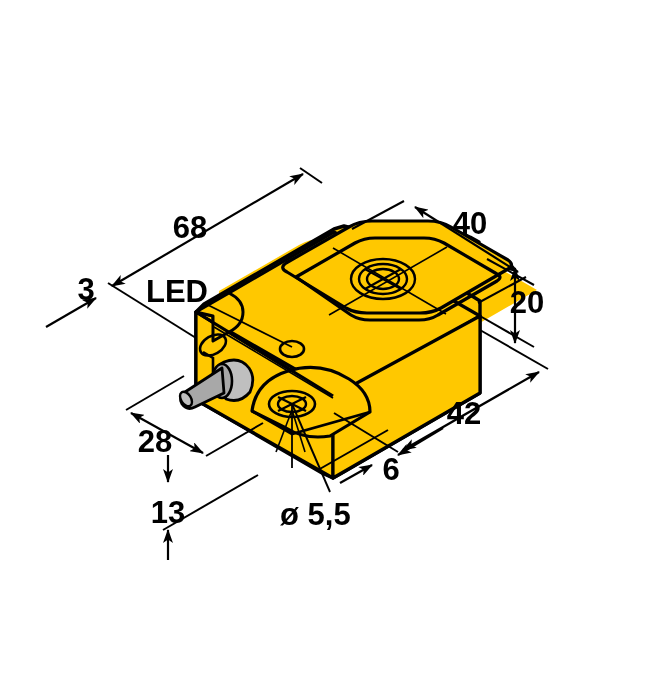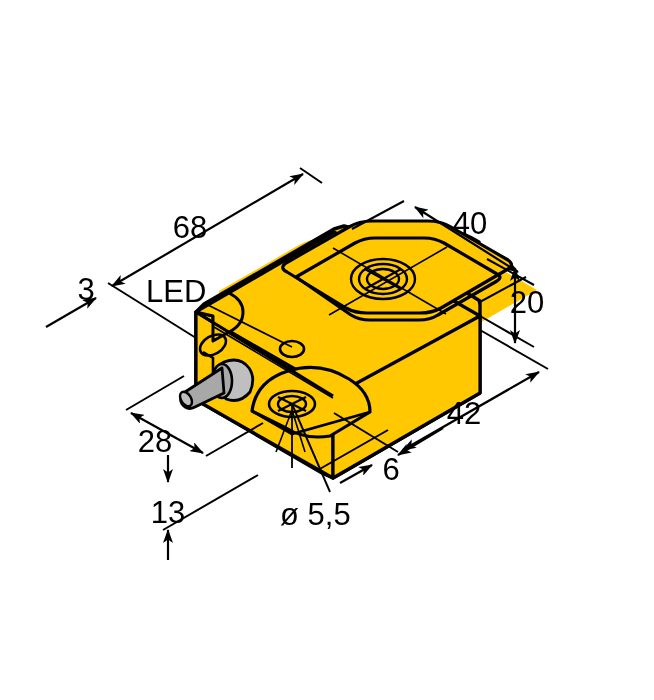--- a/index.html
+++ b/index.html
@@ -12,20 +12,21 @@
     width: 654px;
     height: 700px;
     font-family: "Liberation Sans", sans-serif;
     overflow: hidden;
   }
   #drawing-root {
     position: relative;
     width: 602px;
     height: 700px;
     background: #ffffff;
+    font-weight: bold;
   }
   svg#technical-drawing {
     display: block;
     width: 654px;
     height: 700px;
   }
   .dim-text {
     font-family: "Liberation Sans", sans-serif;
     font-size: 31px;
     fill: #000000;

